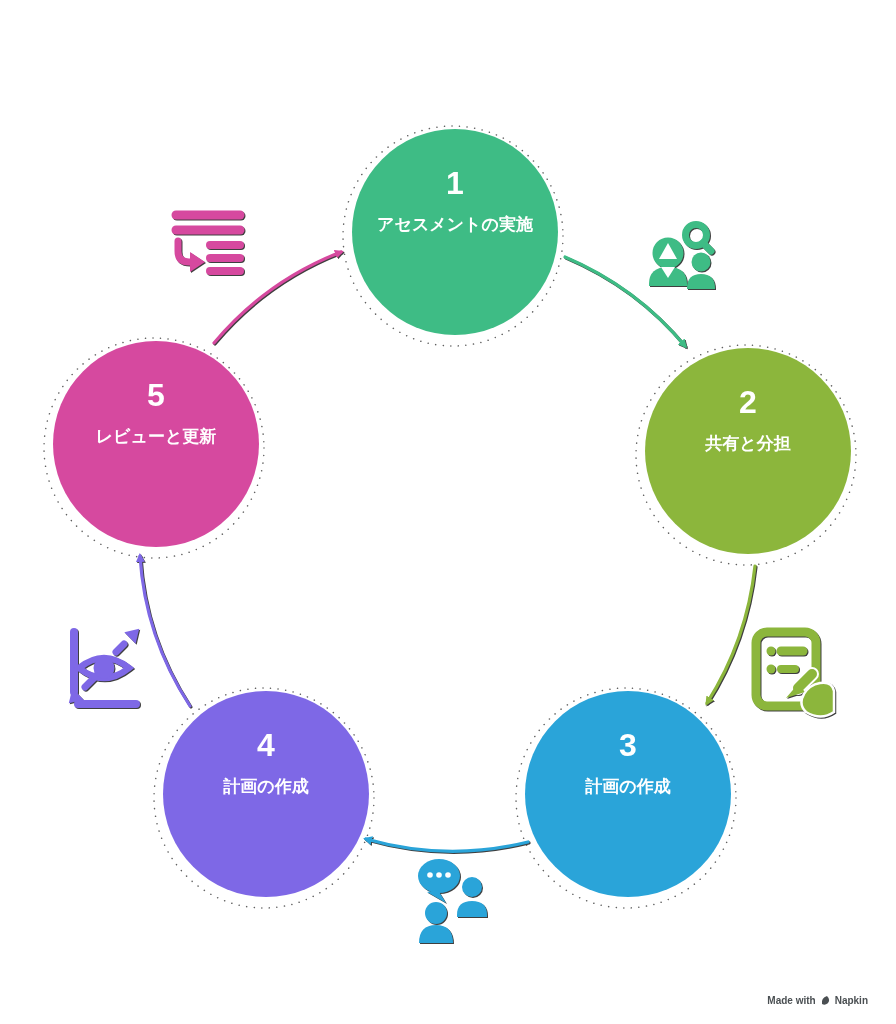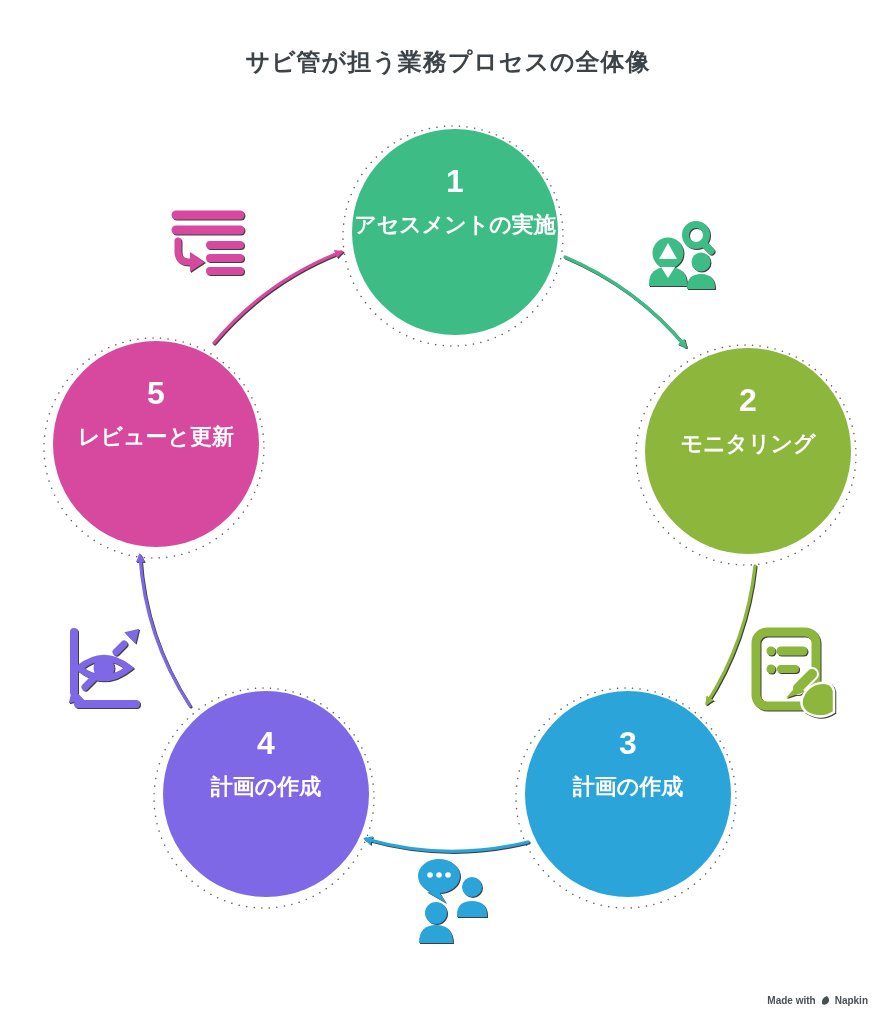--- a/index.html
+++ b/index.html
@@ -7,31 +7,30 @@
   .canvas{position:relative;width:896px;height:1024px;background:#ffffff;overflow:hidden;}
   .title{position:absolute;left:0;top:46px;width:896px;text-align:center;
          font-size:24px;font-weight:800;color:#3d4347;letter-spacing:1px;}
   svg.overlay{position:absolute;left:0;top:0;}
   .arrows path{filter:drop-shadow(1.5px 1.5px 0 #3f3f3f);}
   .circle{position:absolute;width:206px;height:206px;border-radius:50%;
           display:flex;flex-direction:column;align-items:center;justify-content:center;
           gap:17px;transform:translateZ(0);}
   .circle .inner{display:flex;flex-direction:column;align-items:center;gap:17px;transform:translateY(-32px);}
   .num{color:#ffffff;font-size:32px;font-weight:700;line-height:1;}
-  .lbl{color:#ffffff;font-size:22px;font-weight:700;white-space:nowrap;line-height:1;text-align:right;}
+  .lbl{color:#ffffff;font-size:17px;font-weight:700;white-space:nowrap;line-height:1;text-align:right;}
   .icon{position:absolute;filter:drop-shadow(1.3px 1.5px 0 #3f3f3f);}
   .watermark{position:absolute;right:28px;bottom:18px;display:flex;align-items:center;gap:4px;
              font-size:10px;font-weight:700;color:#4a4f52;}
 </style>
 </head>
 <body>
 
 <div class="canvas">
 
-  <div class="title">サビ管が担う業務プロセスの全体像</div>
 
   <svg class="overlay" width="896" height="1024" viewBox="0 0 896 1024">
     <defs>
       <marker id="ah-g" markerWidth="9" markerHeight="9" refX="6" refY="4.5" orient="auto" markerUnits="userSpaceOnUse">
         <path d="M0,0 L9,4.5 L0,9 Z" fill="#3ebc85"></path>
       </marker>
       <marker id="ah-o" markerWidth="9" markerHeight="9" refX="6" refY="4.5" orient="auto" markerUnits="userSpaceOnUse">
         <path d="M0,0 L9,4.5 L0,9 Z" fill="#8cb63c"></path>
       </marker>
       <marker id="ah-b" markerWidth="9" markerHeight="9" refX="6" refY="4.5" orient="auto" markerUnits="userSpaceOnUse">
@@ -64,21 +63,21 @@
 
   <div class="circle" style="left: 352px; top: 129px; background: rgb(62, 188, 133);">
     <div class="inner">
       <div class="num">1</div>
       <div class="lbl">アセスメントの実施</div>
     </div>
   </div>
   <div class="circle" style="left: 645px; top: 348px; background: rgb(140, 182, 60);">
     <div class="inner">
       <div class="num">2</div>
-      <div class="lbl">モニタリング</div>
+      <div class="lbl">共有と分担</div>
     </div>
   </div>
   <div class="circle" style="left: 525px; top: 691px; background: rgb(42, 164, 217);">
     <div class="inner">
       <div class="num">3</div>
       <div class="lbl">計画の作成</div>
     </div>
   </div>
   <div class="circle" style="left: 163px; top: 691px; background: rgb(126, 104, 230);">
     <div class="inner">

